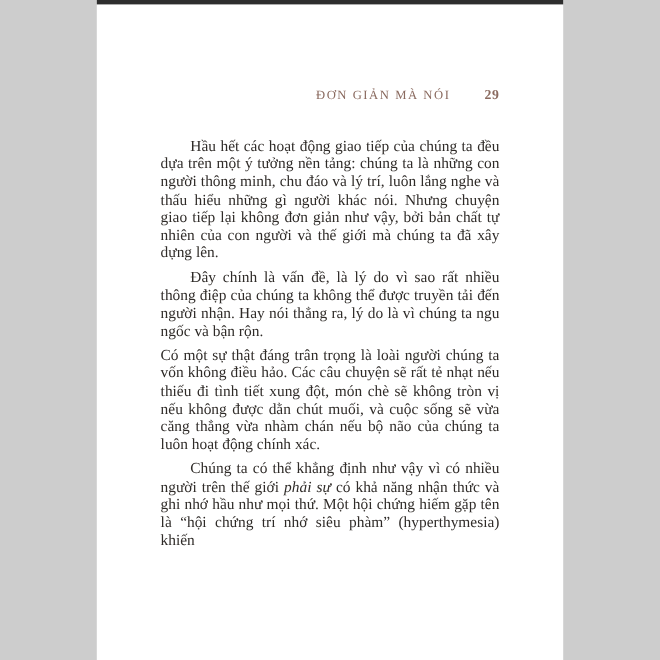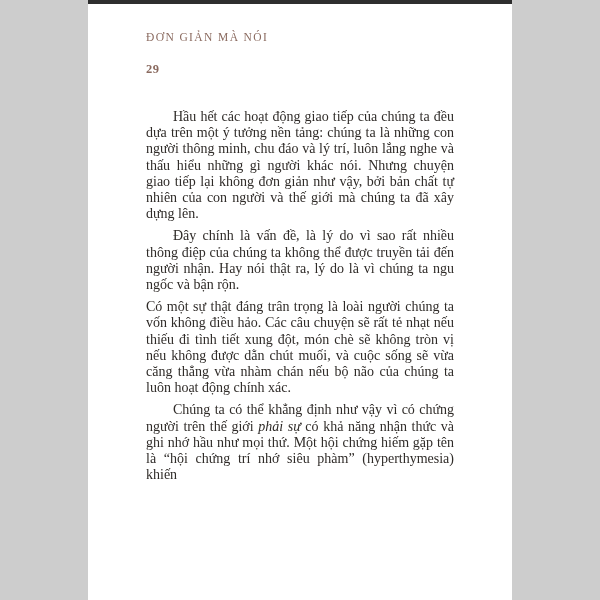--- a/index.html
+++ b/index.html
@@ -28,34 +28,34 @@
     left: 0;
     top: 0;
     width: 100%;
     height: 4px;
     background: var(--page-top-edge, #2e2e2e);
   }
   .running-header {
     display: flex;
     justify-content: flex-end;
     align-items: baseline;
-    gap: 19px;
+    gap: 31px;
     margin: 31px 58px 0 58px;
     color: var(--header-text, #8a6a5f);
-    flex-direction: column;
   }
   .running-title {
     font-size: 11.5px;
     letter-spacing: 1.4px;
     white-space: nowrap;
   }
   .page-number {
     font-size: 12.5px;
     font-weight: bold;
     letter-spacing: 0.5px;
+    margin-top: 48px;
   }
   .text-block {
     margin: 32px 58px 0 58px;
     color: var(--body-text, #2f2b28);
     font-size: 14px;
     line-height: 16.2px;
     text-align: justify;
   }
   .para {
     margin: 0 0 6px 0;
@@ -82,21 +82,21 @@
 
     <div class="running-header">
       <span class="running-title">ĐƠN GIẢN MÀ NÓI</span>
       <span class="page-number">29</span>
     </div>
 
     <div class="text-block">
 
       <p class="para indent">Hầu hết các hoạt động giao tiếp của chúng ta đều dựa trên một ý tưởng nền tảng: chúng ta là những con người thông minh, chu đáo và lý trí, luôn lắng nghe và thấu hiểu những gì người khác nói. Nhưng chuyện giao tiếp lại không đơn giản như vậy, bởi bản chất tự nhiên của con người và thế giới mà chúng ta đã xây dựng lên.</p>
 
-      <p class="para indent">Đây chính là vấn đề, là lý do vì sao rất nhiều thông điệp của chúng ta không thể được truyền tải đến người nhận. Hay nói thật ra, lý do là vì chúng ta ngu ngốc và bận rộn.</p>
+      <p class="para indent">Đây chính là vấn đề, là lý do vì sao rất nhiều thông điệp của chúng ta không thể được truyền tải đến người nhận. Hay nói thẳng ra, lý do là vì chúng ta ngu ngốc và bận rộn.</p>
 
 
       <p class="para">Có một sự thật đáng trân trọng là loài người chúng ta vốn không điều hảo. Các câu chuyện sẽ rất tẻ nhạt nếu thiếu đi tình tiết xung đột, món chè sẽ không tròn vị nếu không được dằn chút muối, và cuộc sống sẽ vừa căng thẳng vừa nhàm chán nếu bộ não của chúng ta luôn hoạt động chính xác.</p>
 
-      <p class="para indent"><span>Chúng ta có thể khẳng định như vậy vì có chứng người trên thế giới </span><em>phải sự</em><span> có khả năng nhận thức và ghi nhớ hầu như mọi thứ. Một hội chứng hiếm gặp tên là “hội chứng trí nhớ siêu phàm” (hyperthymesia) khiến</span></p>
+      <p class="para indent"><span>Chúng ta có thể khẳng định như vậy vì có nhiều người trên thế giới </span><em>phải sự</em><span> có khả năng nhận thức và ghi nhớ hầu như mọi thứ. Một hội chứng hiếm gặp tên là “hội chứng trí nhớ siêu phàm” (hyperthymesia) khiến</span></p>
     </div>
   </div>
 </div>
 
 </body></html>

